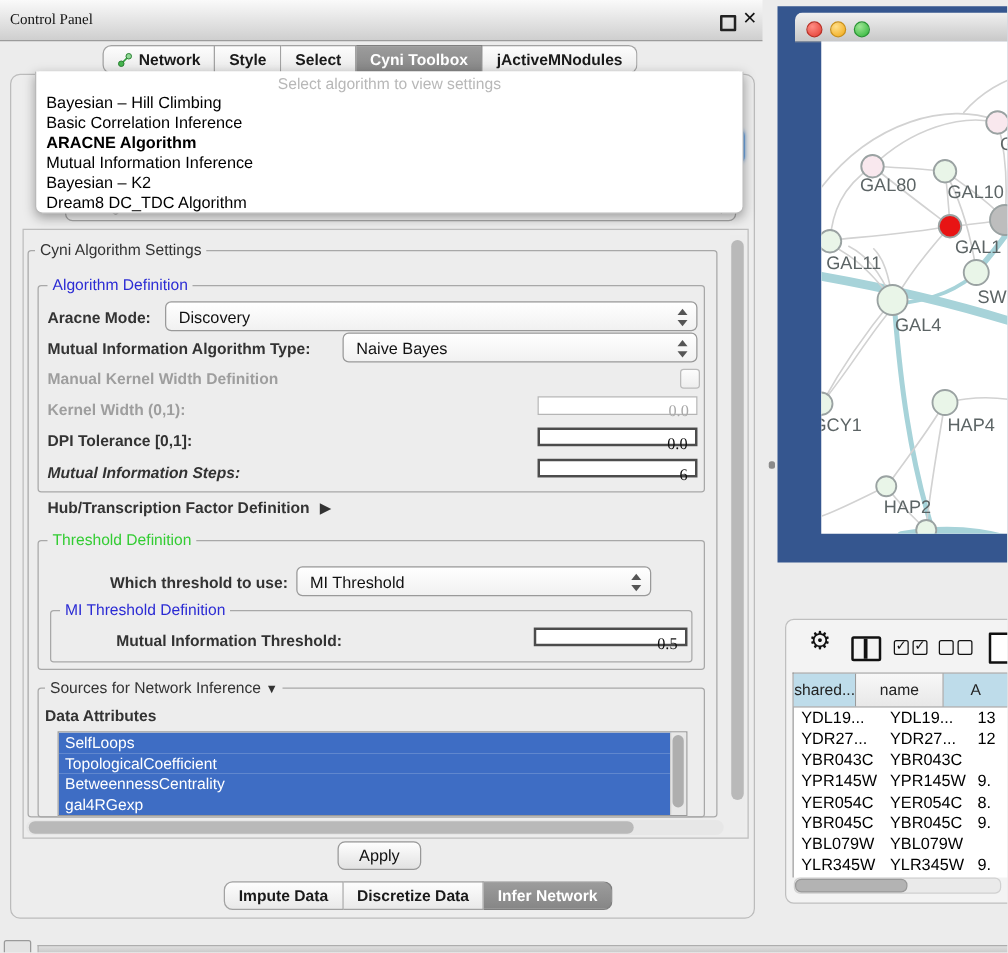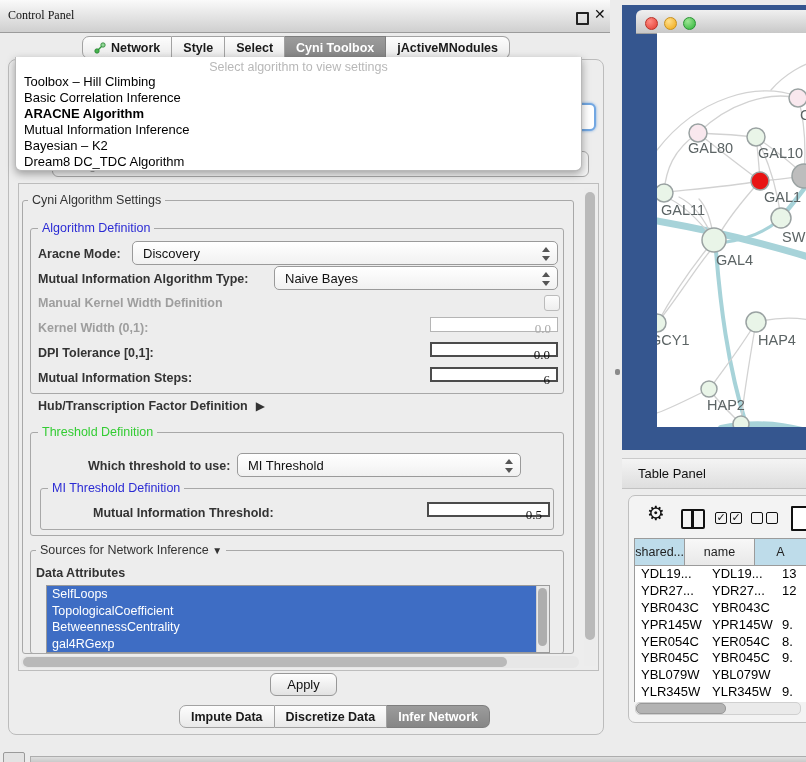--- a/index.html
+++ b/index.html
@@ -59,21 +59,21 @@
   .apply-btn{position:absolute;left:270px;top:673px;width:67px;height:23px;
              background:linear-gradient(#fefefe,#e2e2e2);border:1px solid #989898;border-radius:6px;
              font-size:13px;color:#111;font-family:inherit;}
   .bottom-tabs{position:absolute;left:139px;top:705px;display:flex;margin-left:40px;}
   
   .bg-combo{position:absolute;left:52px;top:151px;width:537px;height:26px;background:#f4f4f4;
             border:1px solid #a9a9a9;border-radius:6px;z-index:1;font-size:13px;color:#8e8e8e;
             line-height:26px;padding-left:36px;box-sizing:border-box;}
   .focus-frag{position:absolute;left:566px;top:103px;width:26px;height:24px;background:#fff;
               border:2px solid #72a7e2;border-radius:6px;box-shadow:0 0 3px #72a7e2;z-index:1;}
-  .overlay{position:absolute;left:15px;top:57px;width:565px;height:113px;background:#fff;
+  .overlay{position:absolute;left:28px;top:57px;width:565px;height:113px;background:#fff;
            border:1px solid #b9b9b9;border-top:none;border-radius:0 0 6px 6px;
            box-shadow:0 3px 9px rgba(0,0,0,.35);z-index:5;}
   .dd-hint{text-align:center;padding-top:3px;font-size:12.5px;color:#b8b8b8;}
   .dd-item{height:16px;line-height:16px;font-size:13px;color:#000;padding-left:8px;white-space:nowrap;}
   .dd-item.bold{font-weight:700;}
   .splitter-dot{position:absolute;left:615px;top:369px;width:5px;height:6px;background:#8a8a8a;border-radius:2px;}
   
   .net-frame{position:absolute;left:622px;top:5px;width:184px;height:445px;background:#35568f;}
   .mac-titlebar{position:absolute;left:636px;top:10px;width:170px;height:23px;
                 background:linear-gradient(#f0f0f0,#c8c8c8);border-bottom:1px solid #9e9e9e;border-radius:6px 0 0 0;}
@@ -150,21 +150,21 @@
 
     <div class="focus-frag"></div>
     <div class="bg-combo">
       <span>galFiltered.sif default node</span>
       <span class="stepper"></span>
     </div>
 
     <div class="overlay">
       <div class="dd-hint">Select algorithm to view settings</div>
       <div id="dd-items">
-          <div class="dd-item">Toolbox – Hill Climbing</div>
+          <div class="dd-item">Bayesian – Hill Climbing</div>
           <div class="dd-item">Basic Correlation Inference</div>
           <div class="dd-item bold">ARACNE Algorithm</div>
           <div class="dd-item">Mutual Information Inference</div>
           <div class="dd-item">Bayesian – K2</div>
           <div class="dd-item">Dream8 DC_TDC Algorithm</div>
         </div>
     </div>
 
     <div class="settings">
       <div class="vscroll" style="left:565px;top:4px;height:478px;"></div>
@@ -193,21 +193,21 @@
 
     <div class="lbl dis" style="left:38px;top:296px;">Manual Kernel Width Definition</div>
     <div class="checkbox" style="left:544px;top:295px;"></div>
 
     <div class="lbl dis" style="left:38px;top:321px;">Kernel Width (0,1):</div>
     <div class="field dis" style="left:430px;top:317px;width:128px;">0.0</div>
 
     <div class="lbl" style="left:38px;top:346px;">DPI Tolerance [0,1]:</div>
     <div class="field strong" style="left:430px;top:342px;width:128px;">0.0</div>
 
-    <div class="lbl" style="left:38px;top:371px;">Mutual Information Steps:</div>
+    <div class="lbl" style="left:38px;top:371px;font-style:italic;">Mutual Information Steps:</div>
     <div class="field strong" style="left:430px;top:367px;width:128px;">6</div>
 
     <div class="hub" style="left:38px;top:399px;">
       <span>Hub/Transcription Factor Definition</span><span class="arr">▶</span>
     </div>
 
     <div class="grp" style="left:30px;top:432px;width:532px;height:102px;"></div>
     <div class="grp-label green" style="left:38px;top:425px;">Threshold Definition</div>
 
     <div class="lbl" style="left:88px;top:459px;">Which threshold to use:</div>
@@ -318,23 +318,20 @@
         <circle cx="735" cy="322" r="10" fill="#e9f5e8" stroke="#9aa2a2" stroke-width="1.5"></circle>
         <text x="737" y="345" fill="#5c6465" font-size="14.5" font-family="&quot;Liberation Sans&quot;,&quot;DejaVu Sans&quot;,sans-serif">HAP4</text>
         <circle cx="799" cy="322" r="9" fill="#f5a6a3" stroke="#9aa2a2" stroke-width="1.5"></circle>
         <text x="797" y="345" fill="#5c6465" font-size="14.5" font-family="&quot;Liberation Sans&quot;,&quot;DejaVu Sans&quot;,sans-serif">Y</text>
         <circle cx="688" cy="389" r="8" fill="#e9f5e8" stroke="#9aa2a2" stroke-width="1.5"></circle>
         <text x="686" y="410" fill="#5c6465" font-size="14.5" font-family="&quot;Liberation Sans&quot;,&quot;DejaVu Sans&quot;,sans-serif">HAP2</text>
         <circle cx="720" cy="424" r="8" fill="#e9f5e8" stroke="#9aa2a2" stroke-width="1.5"></circle>
       </svg>
   </div>
 
-  <div class="tp-titlebar">
-    <span class="tp-title">Table Panel</span>
-  </div>
   <div class="tp-body">
     <span class="gear-icon">⚙</span>
     <span class="cols-icon"></span>
     <span class="cb" style="left:86px;">✓</span>
     <span class="cb" style="left:101px;">✓</span>
     <span class="cb" style="left:122px;"></span>
     <span class="cb" style="left:137px;"></span>
     <span class="page-icon"></span>
     <div class="tbl">
       <div class="tbl-head" id="tbl-head">

